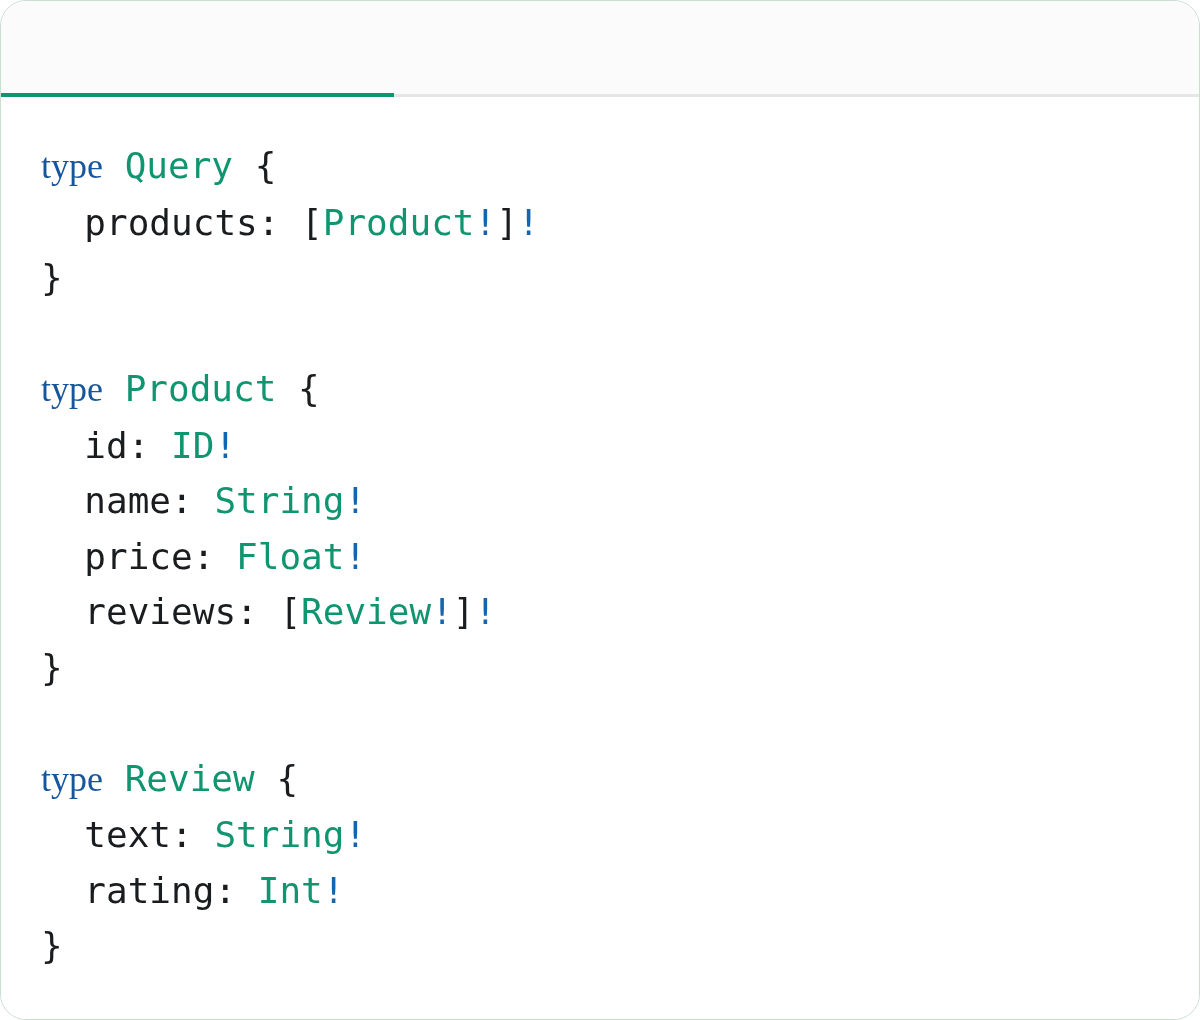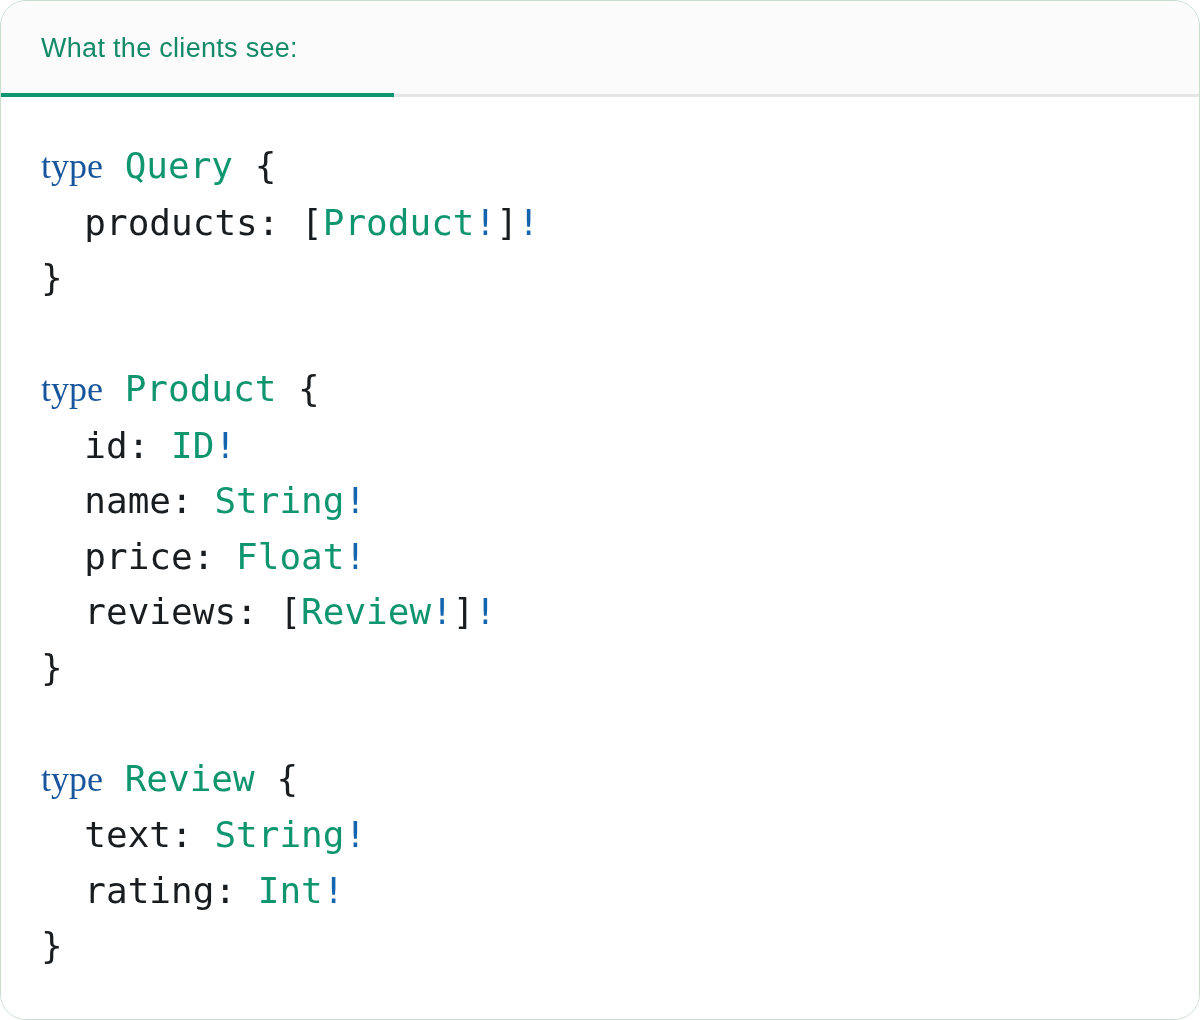--- a/index.html
+++ b/index.html
@@ -80,21 +80,18 @@
   .tok-kw   { color: var(--kw); font-family: Liberation Serif, serif; }
   .tok-ty   { color: var(--teal); margin-top: 16px; }
   .tok-bang { color: var(--bang); }
   .tok-pl   { color: var(--dark); }
 </style>
 </head>
 <body>
 
 <div class="card">
   <div class="tab-bar">
-    <div class="tab">
-      <span class="tab-label">What the clients see:</span>
-    </div>
     <div class="active-tab-indicator"></div>
   </div>
   <div class="code-area">
     <pre class="code-block"><div class="code-line"><span class="tok-kw">type</span><span class="tok-pl"> </span><span class="tok-ty">Query</span><span class="tok-pl"> {</span></div><div class="code-line"><span class="tok-pl">  products: [</span><span class="tok-ty">Product</span><span class="tok-bang">!</span><span class="tok-pl">]</span><span class="tok-bang">!</span></div><div class="code-line"><span class="tok-pl">}</span></div><div class="code-line">&nbsp;</div><div class="code-line"><span class="tok-kw">type</span><span class="tok-pl"> </span><span class="tok-ty">Product</span><span class="tok-pl"> {</span></div><div class="code-line"><span class="tok-pl">  id: </span><span class="tok-ty">ID</span><span class="tok-bang">!</span></div><div class="code-line"><span class="tok-pl">  name: </span><span class="tok-ty">String</span><span class="tok-bang">!</span></div><div class="code-line"><span class="tok-pl">  price: </span><span class="tok-ty">Float</span><span class="tok-bang">!</span></div><div class="code-line"><span class="tok-pl">  reviews: [</span><span class="tok-ty">Review</span><span class="tok-bang">!</span><span class="tok-pl">]</span><span class="tok-bang">!</span></div><div class="code-line"><span class="tok-pl">}</span></div><div class="code-line">&nbsp;</div><div class="code-line"><span class="tok-kw">type</span><span class="tok-pl"> </span><span class="tok-ty">Review</span><span class="tok-pl"> {</span></div><div class="code-line"><span class="tok-pl">  text: </span><span class="tok-ty">String</span><span class="tok-bang">!</span></div><div class="code-line"><span class="tok-pl">  rating: </span><span class="tok-ty">Int</span><span class="tok-bang">!</span></div><div class="code-line"><span class="tok-pl">}</span></div></pre>
   </div>
 </div>
 
 </body></html>

